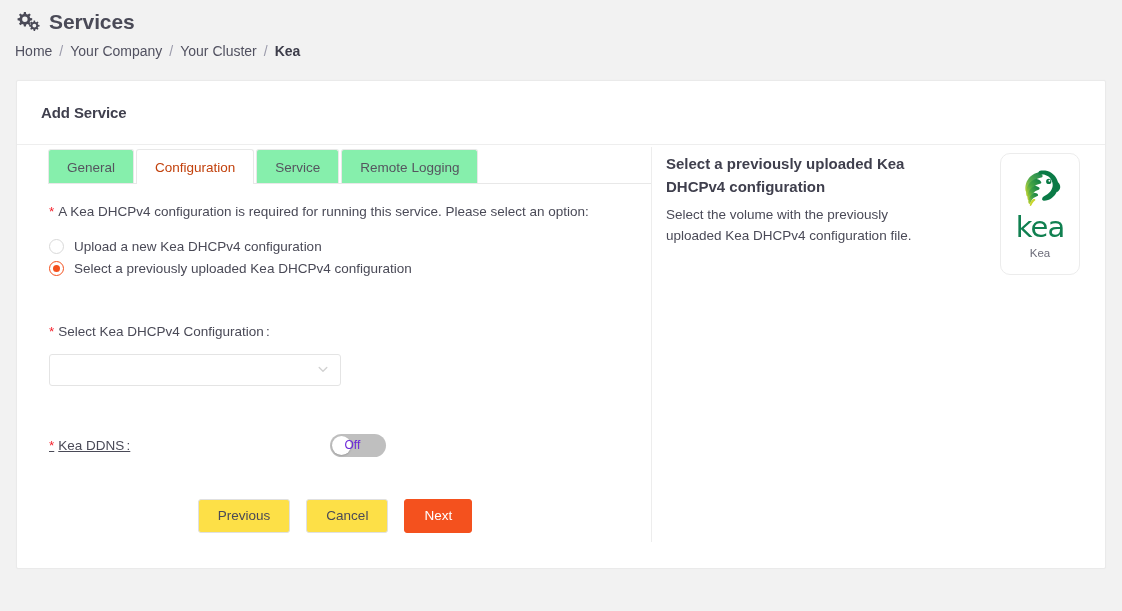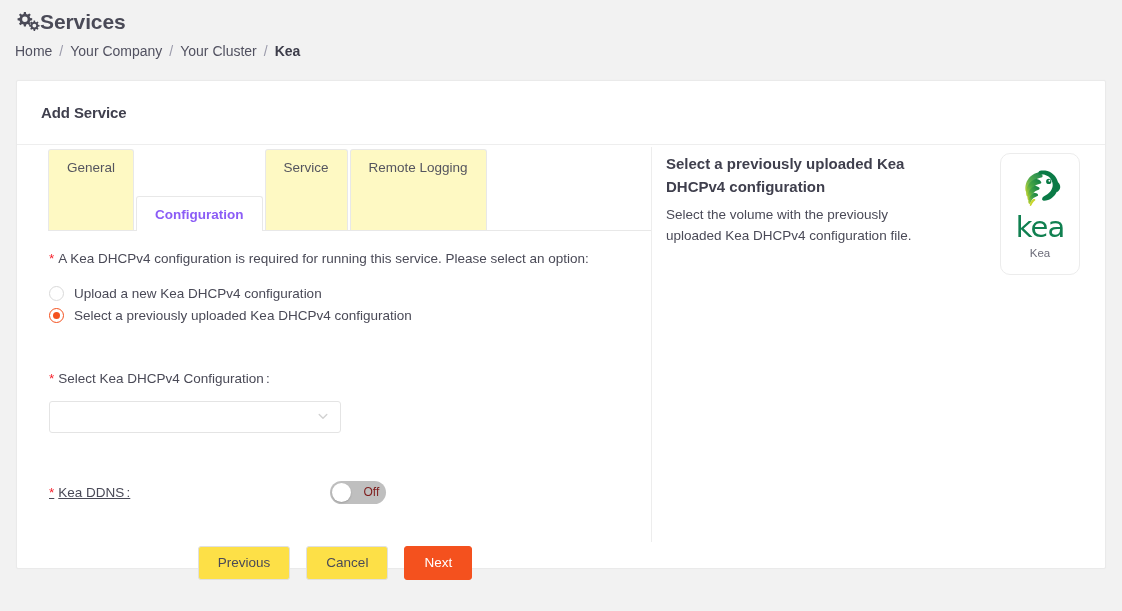--- a/index.html
+++ b/index.html
@@ -11,20 +11,21 @@
     background: #f2f2f2;
     font-family: "Liberation Sans", sans-serif;
     color: #4a4a57;
     overflow: hidden;
   }
 
   
   .page-header {
     display: flex;
     align-items: center;
+    gap: 9px;
     padding: 6px 0 0 16px;
     height: 36px;
   }
   .gears-icon { width: 24px; height: 22px; display: block; color: #4a4a57; flex: 0 0 auto; }
   .page-title {
     font-size: 21px;
     font-weight: bold;
     color: #4a4a57;
     letter-spacing: -0.1px;
     line-height: 1;
@@ -92,37 +93,36 @@
   
   .tabs {
     display: flex;
     position: relative;
     padding-top: 4px;
     margin-left: 18px;
   }
   .tab {
     border: 1px solid #e8e8e8;
     border-bottom: none;
-    background: #fef9c3;
+    background: #86efac;
     padding: 10px 18px 9px 18px;
     font-size: 13.5px;
     color: #55555f;
     border-radius: 3px 3px 0 0;
     margin-right: 2px;
     position: relative;
     top: 0;
     cursor: pointer;
     white-space: nowrap;
   }
   .tab.active {
     background: #ffffff;
-    color: #8b5cf6;
-    font-weight: bold;
+    color: #c2410c;
+    font-weight: normal;
     z-index: 3;
-    margin-top: 47px;
   }
   .tabs-underline {
     height: 1px;
     background: #e8e8e8;
     margin-left: 18px;
     margin-right: 0;
     position: relative;
     top: -1px;
   }
 
@@ -206,23 +206,23 @@
     position: absolute;
     left: 2px;
     width: 19px;
     height: 19px;
     border-radius: 50%;
     background: #fff;
     box-shadow: 0 1px 2px rgba(0,0,0,0.18);
   }
   .toggle .tg-text {
     position: absolute;
-    right: 7px;
+    right: 26px;
     font-size: 12px;
-    color: #7f1d1d;
+    color: #6d28d9;
   }
 
   
   .btn-row {
     display: flex;
     justify-content: center;
     gap: 16px;
     margin-top: 42px;
     padding-right: 30px;
   }

